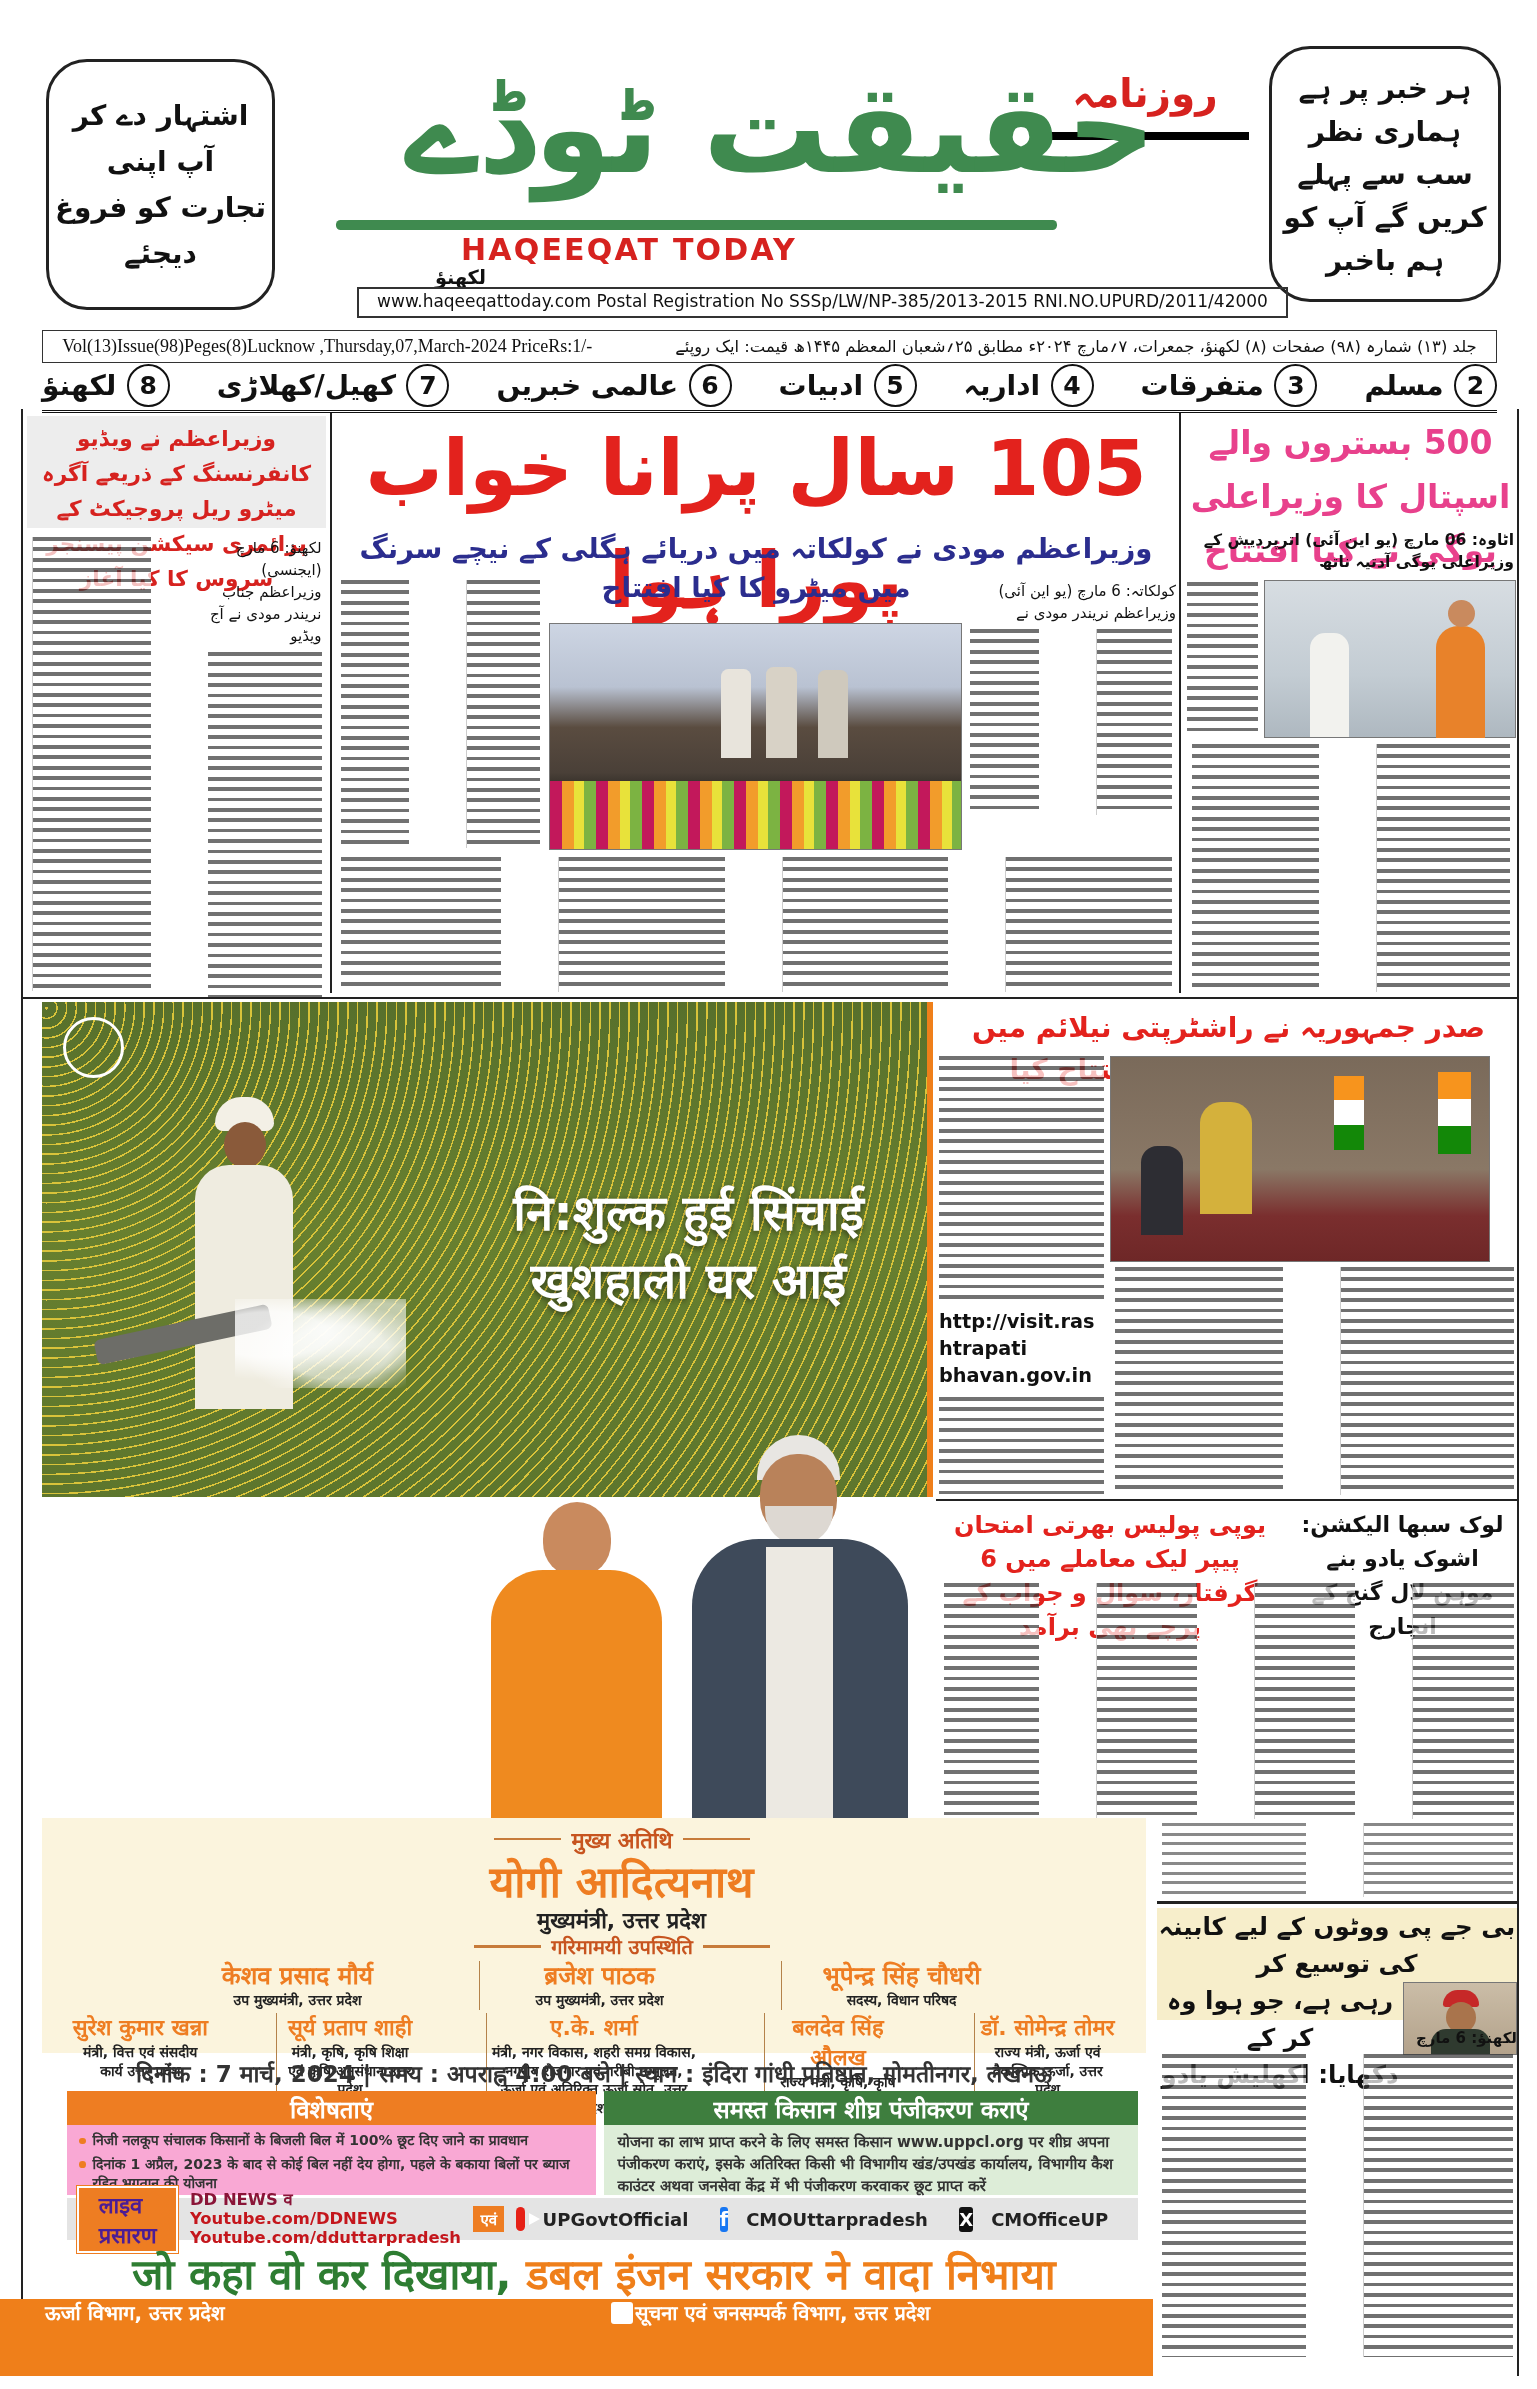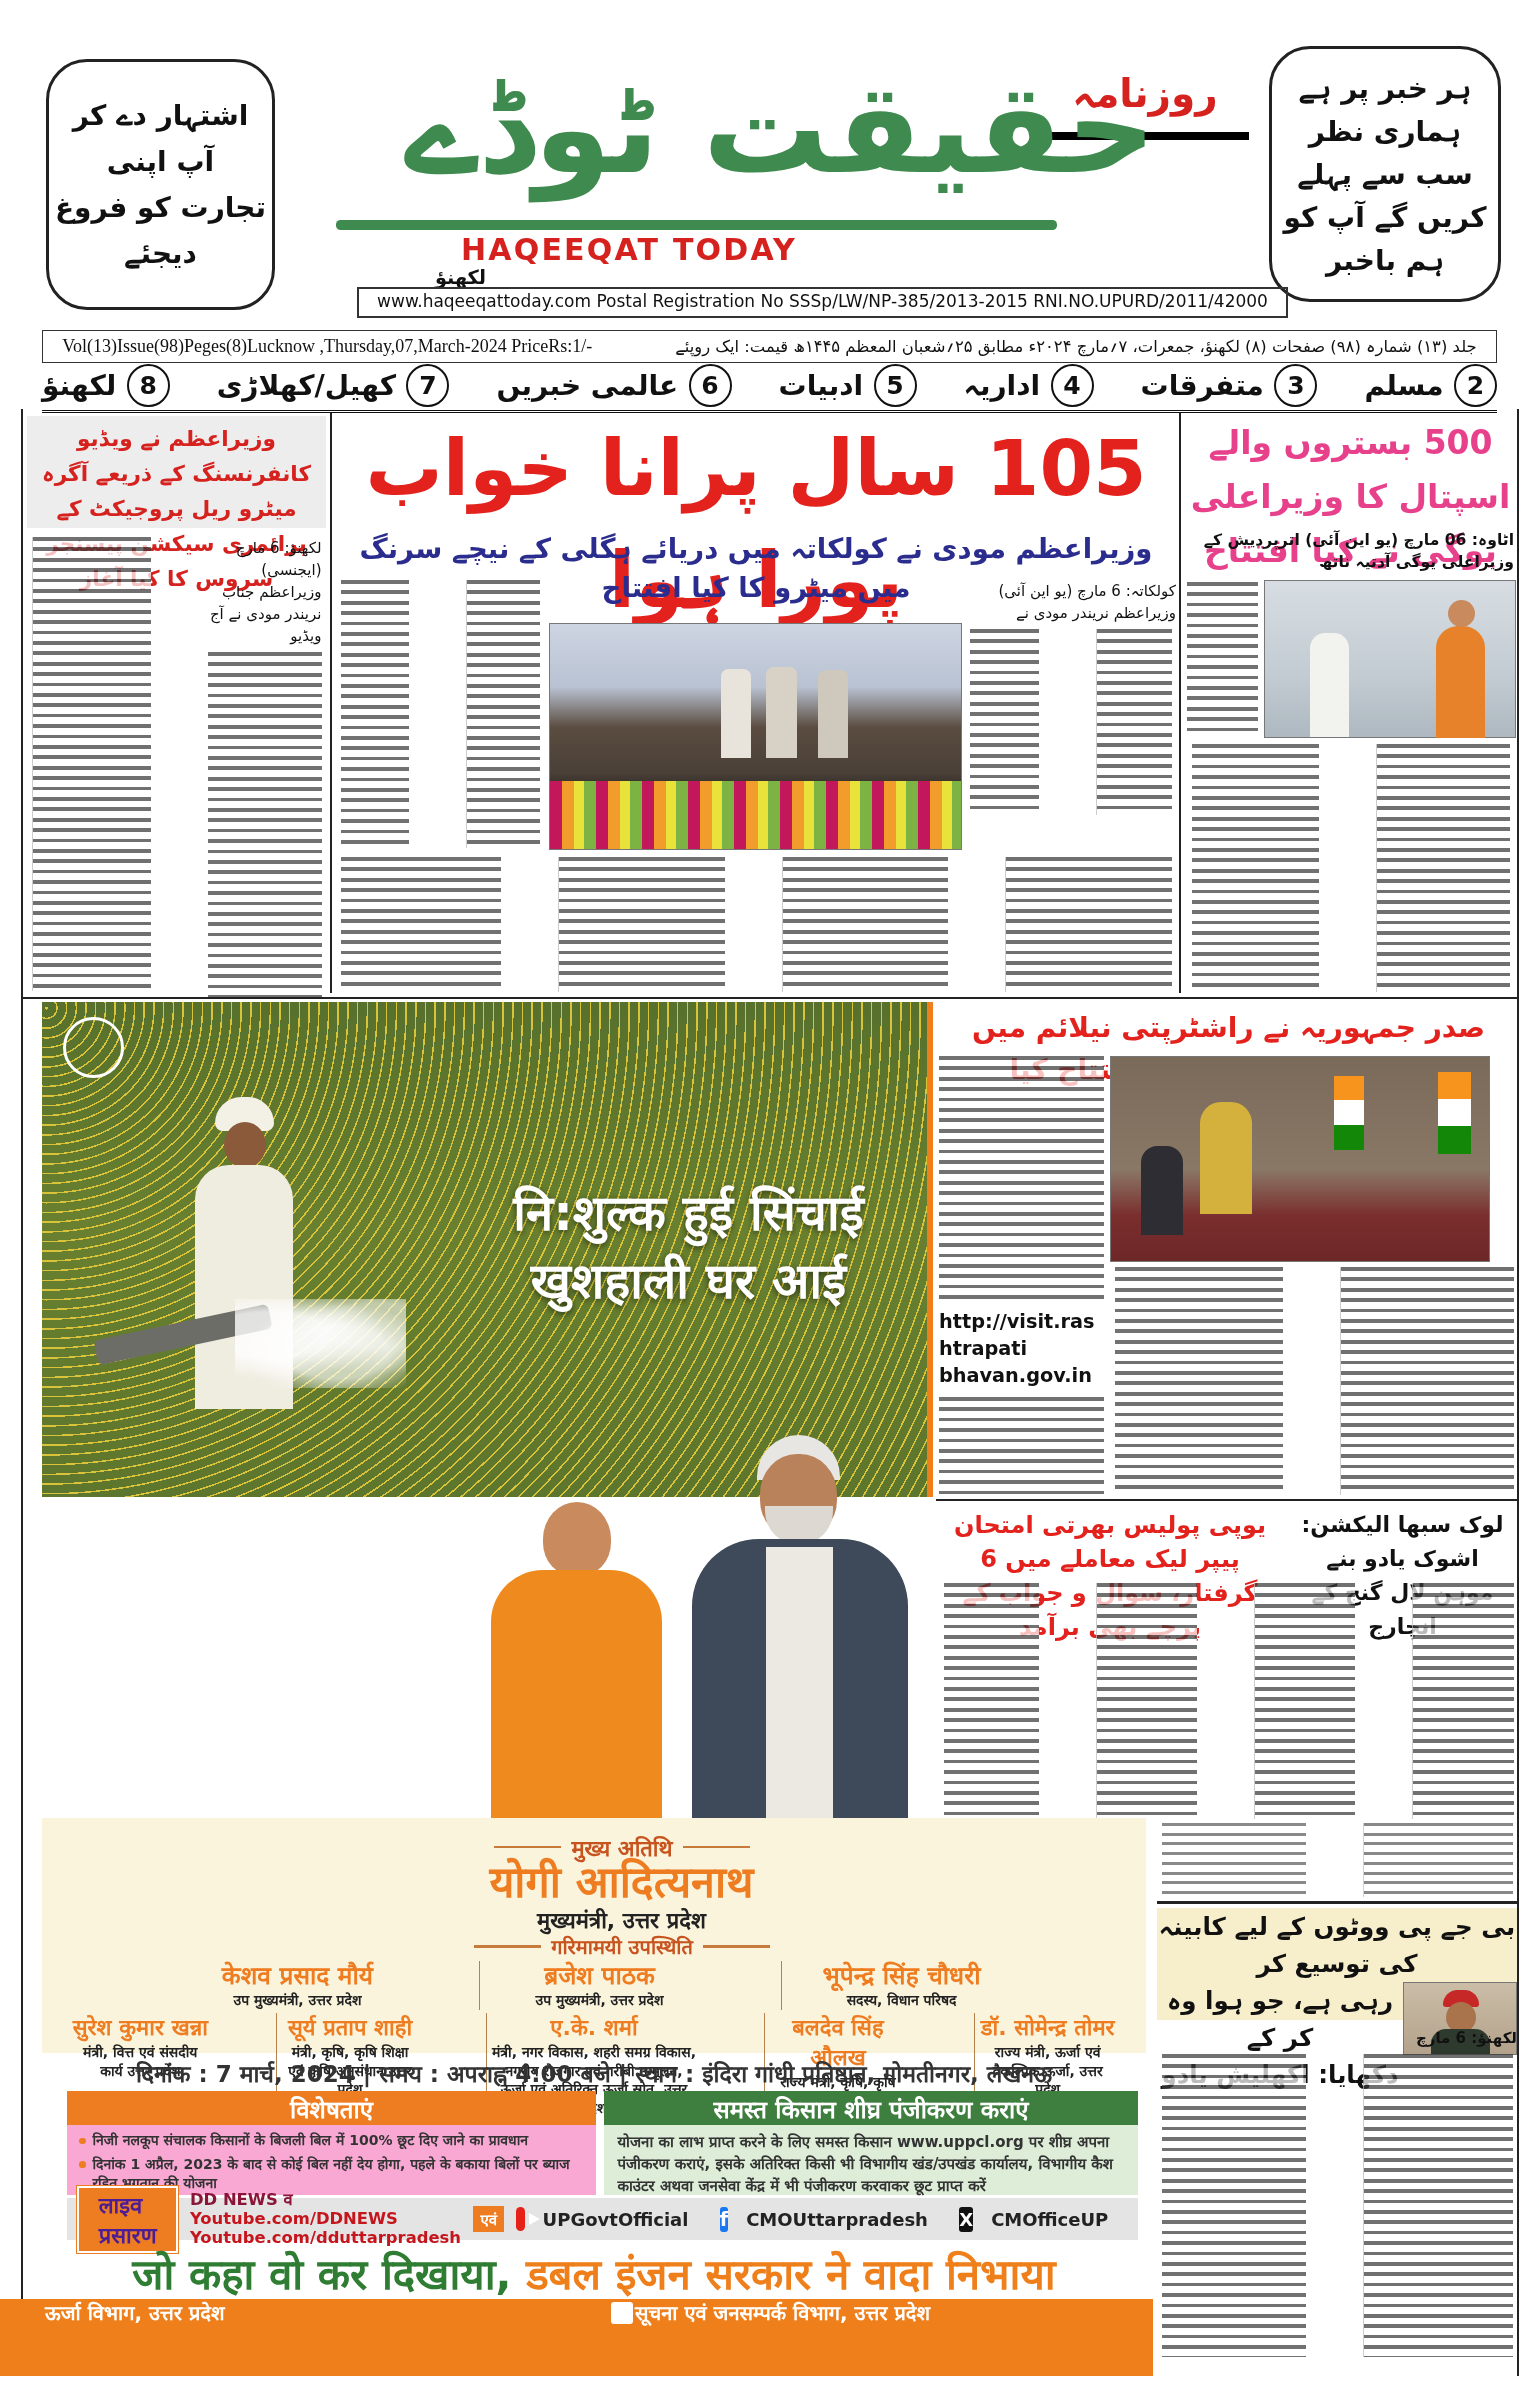--- a/index.html
+++ b/index.html
@@ -237,21 +237,21 @@
     <div class="abs" style="left:208px;top:0;width:245px;height:383px;">
       <div class="abs" style="left:80px;top:0;width:83px;height:45px;background:#e8e6e2;border-radius:42px 42px 0 0;"></div>
       <div class="abs" style="left:83px;top:19.3px;width:77px;height:83px;background:#b9825a;border-radius:48% 48% 44% 44%;"></div>
       <div class="abs" style="left:88px;top:71px;width:68px;height:39px;background:#ddd8d2;border-radius:0 0 34px 34px;"></div>
       <div class="abs" style="left:15px;top:104px;width:216px;height:279px;background:#3e4a5a;border-radius:67px 67px 0 0;"></div>
       <div class="abs" style="left:89px;top:112px;width:67px;height:271px;background:#ece9e2;"></div>
     </div>
   </div>
 
   <div class="abs" style="left:42px;top:1818px;width:1104px;height:235px;background:#fbf4dd;">
-    <div class="dashline" style="position:absolute;left:372px;top:14px;width:416px;">
+    <div class="dashline" style="position:absolute;left:372px;top:6px;width:416px;">
       <span style="color:#c7541f;font-weight:bold;font-size:22px;">मुख्य अतिथि</span>
     </div>
     <div class="abs ctr b" style="left:312px;top:33px;width:535px;font-size:43px;color:#ee7d22;">योगी आदित्यनाथ</div>
     <div class="abs ctr b" style="left:312px;top:86px;width:535px;font-size:22px;color:#222;">मुख्यमंत्री, उत्तर प्रदेश</div>
     <div class="dashline" style="position:absolute;left:327px;top:115px;width:506px;">
       <span style="color:#c7541f;font-weight:bold;font-size:20px;">गरिमामयी उपस्थिति</span>
     </div>
     <div class="abs cols sep" style="left:126px;top:143px;width:863px;">
       <div class="namecell">
         <div class="nm">केशव प्रसाद मौर्य</div>

